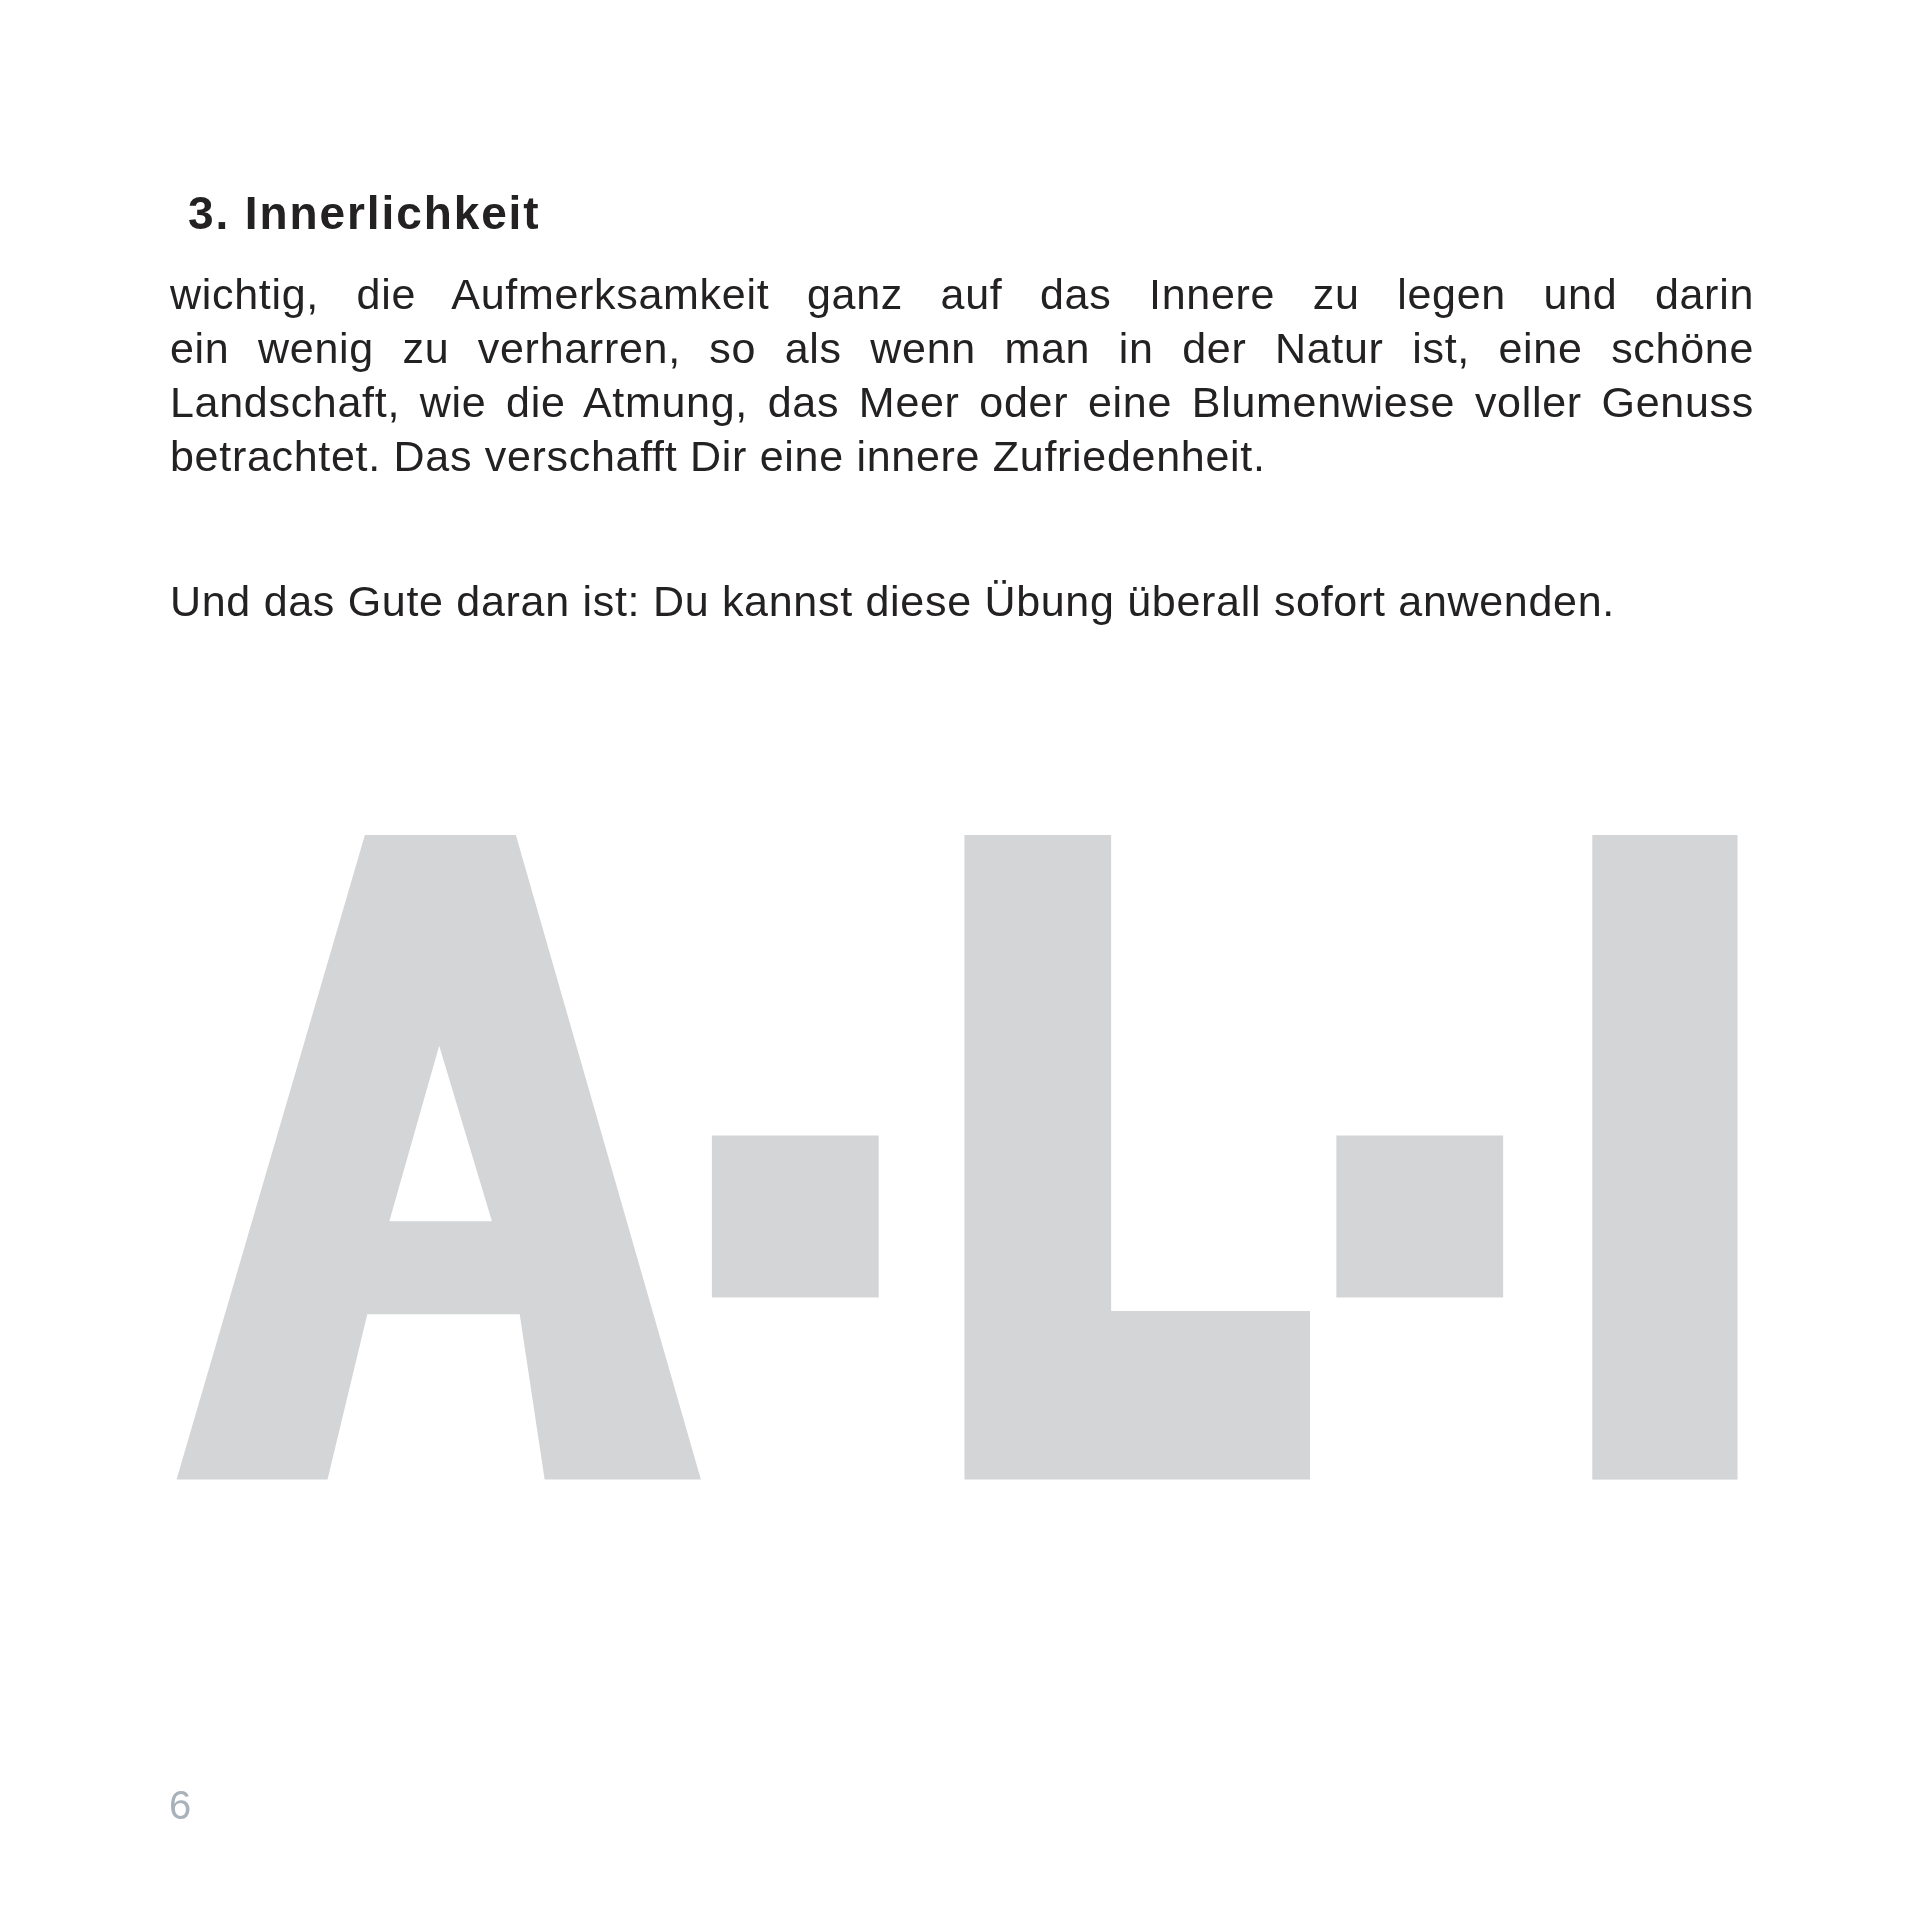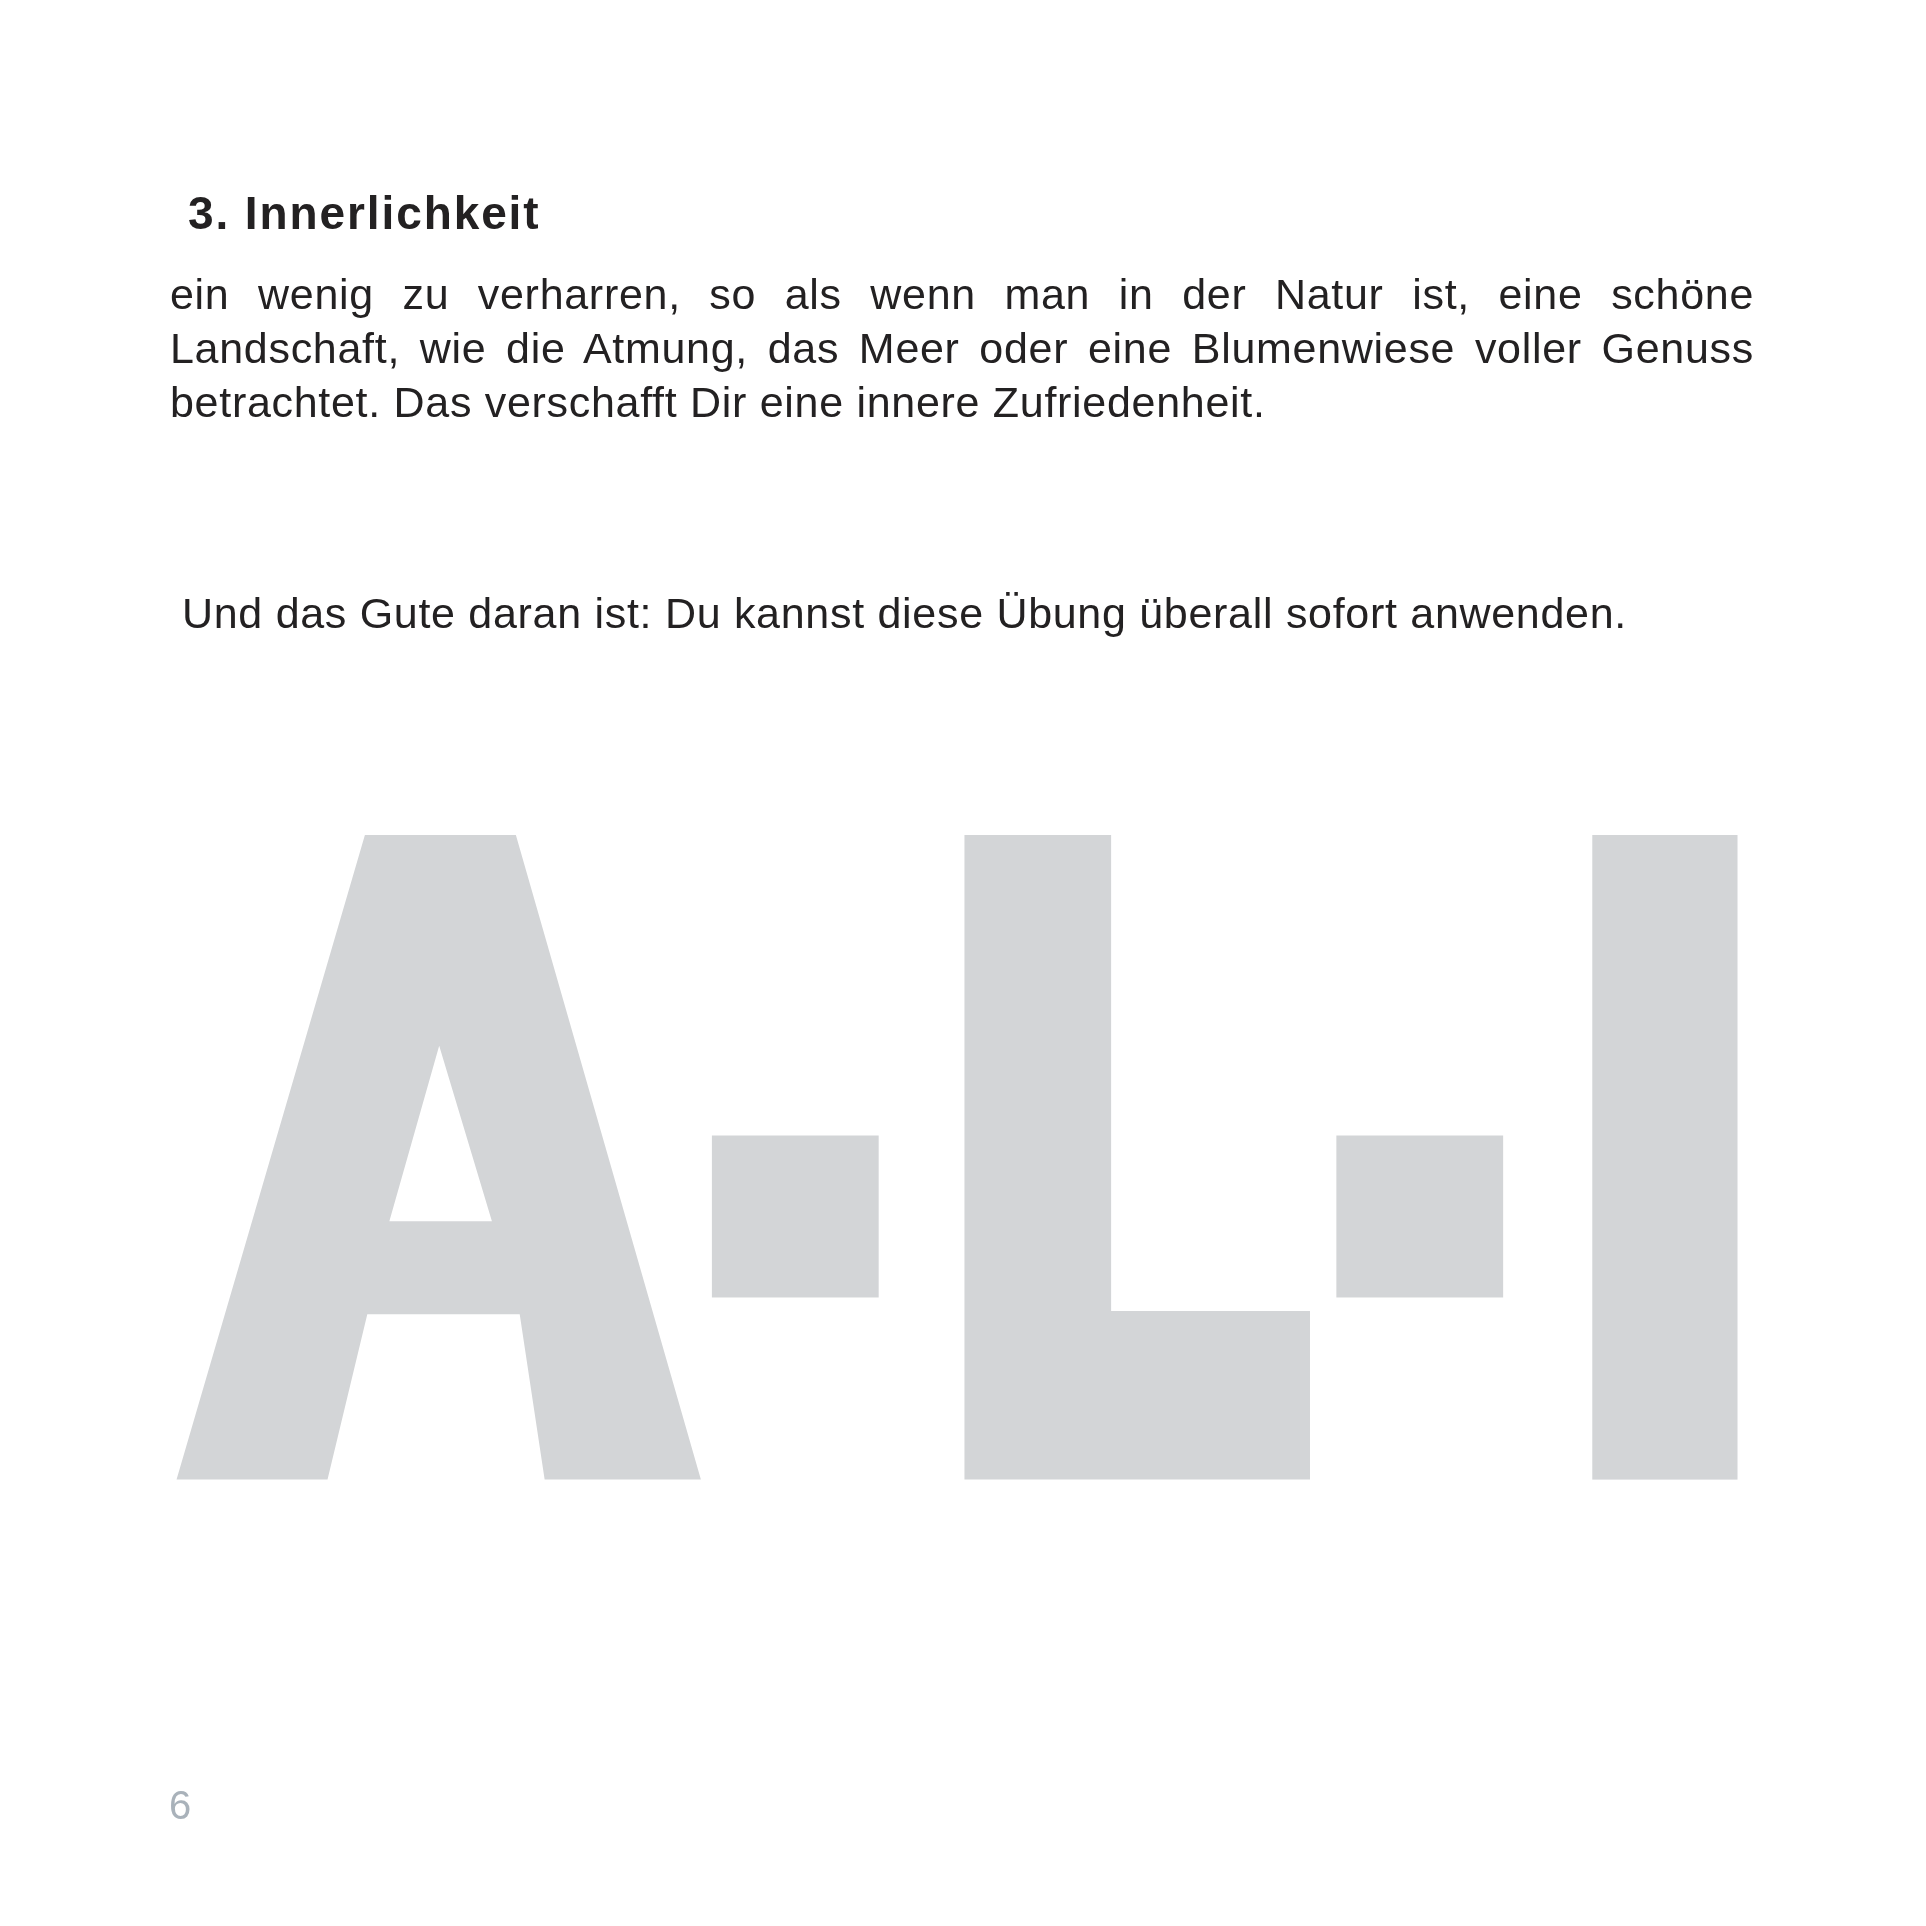--- a/index.html
+++ b/index.html
@@ -42,21 +42,21 @@
     text-align-last: left;
   }
 
   .para2 {
     position: absolute;
     left: 170px; top: 574px;
     width: 1631px;
     font-size: 43px;
     line-height: 54px;
     letter-spacing: 0.7px;
-    margin: 12px;
+    margin: 0;
   }
 
   .watermark {
     position: absolute;
     left: 163px; top: 835px;
     width: 1578px; height: 647px;
     display: block;
   }
   .watermark .wm-shape { fill: var(--watermark, #d3d5d7); }
 
@@ -69,20 +69,21 @@
   }
 </style>
 </head>
 <body>
 
 <main class="page">
 
   <h1 class="heading">3. Innerlichkeit</h1>
 
   <div class="para1">
+    <div class="jline">wichtig, die Aufmerksamkeit ganz auf das Innere zu legen und darin</div>
     <div class="jline">ein wenig zu verharren, so als wenn man in der Natur ist, eine schöne</div>
     <div class="jline">Landschaft, wie die Atmung, das Meer oder eine Blumenwiese voller Genuss</div>
     <div class="jline last">betrachtet. Das verschafft Dir eine innere Zufriedenheit.</div>
   </div>
 
   <p class="para2">Und das Gute daran ist: Du kannst diese Übung überall sofort anwenden.</p>
 
   <svg class="watermark" viewBox="340 1740 3290 1350" role="img" xmlns="http://www.w3.org/2000/svg" aria-label="A·L·I">
     <path class="wm-shape" fill-rule="evenodd" d="M760 1740 L1075 1740 L1461 3085 L1135 3085 L1083 2740 L765 2740 L682 3085 L367 3085 Z
              M915 2180 L1025 2546 L811 2546 Z"></path>

